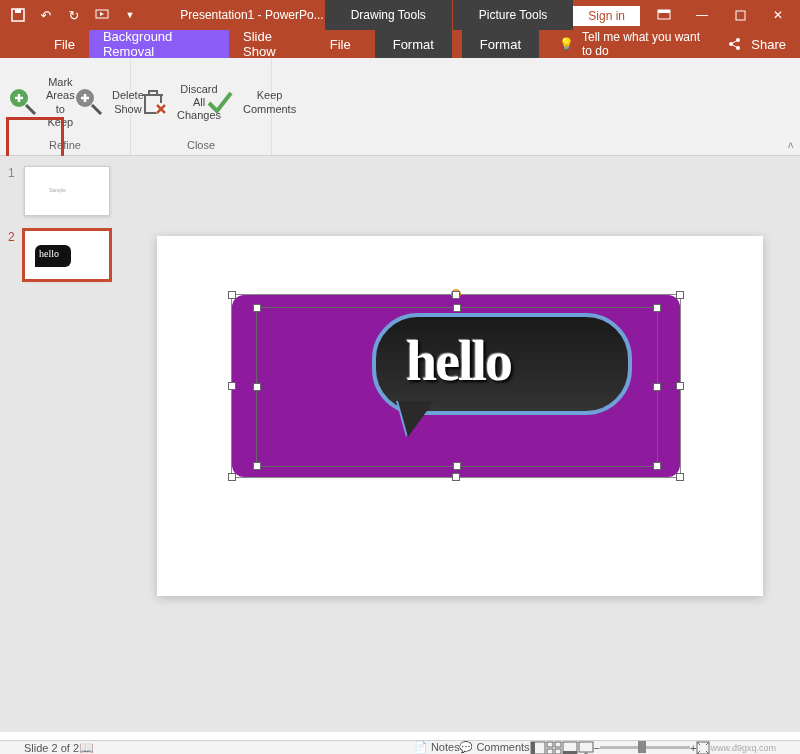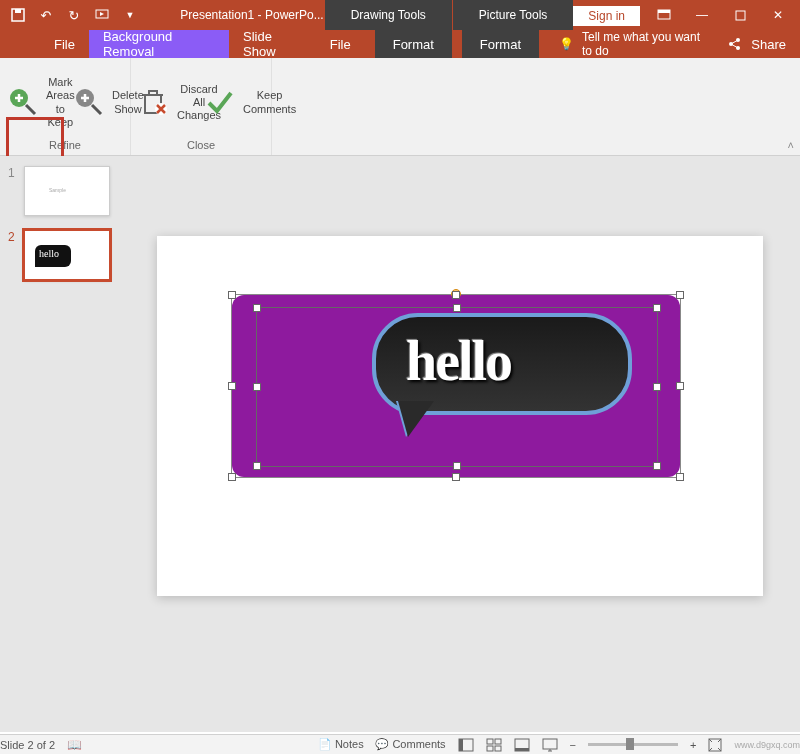--- a/index.html
+++ b/index.html
@@ -47,21 +47,21 @@
   .bubble-body { width: 260px; height: 102px; background: linear-gradient(#1a1a1a,#333); border: 4px solid #6fa0d8; border-radius: 46px; position: relative; }
   .bubble-tail { position: absolute; left: 26px; bottom: -6px; width: 0; height: 0; border-left: 10px solid transparent; border-right: 26px solid transparent; border-top: 36px solid #2a2a2a; filter: drop-shadow(-2px 0 0 #6fa0d8); }
   .hello { font-family: "Brush Script MT", cursive; font-size: 56px; color: #fff; font-weight: bold; text-shadow: 2px 2px 3px #000, -1px -1px 1px #999; position: absolute; left: 30px; top: 12px; letter-spacing: -2px; }
   .crop { position: absolute; left: 24px; top: 12px; width: 402px; height: 160px; border: 1px solid #666; }
   .handle { width: 8px; height: 8px; background: #fff; border: 1px solid #666; position: absolute; }
   .rot { width: 10px; height: 10px; background: #fff; border: 1px solid #999; border-radius: 50%; position: absolute; left: 50%; top: -6px; transform: translateX(-50%); }
   .h-tl{left:-4px;top:-4px}.h-tr{right:-4px;top:-4px}.h-bl{left:-4px;bottom:-4px}.h-br{right:-4px;bottom:-4px}
   .h-t{left:50%;top:-4px;transform:translateX(-50%)}.h-b{left:50%;bottom:-4px;transform:translateX(-50%)}
   .h-l{left:-4px;top:50%;transform:translateY(-50%)}.h-r{right:-4px;top:50%;transform:translateY(-50%)}
   
-  .status { position: absolute; left: 0; right: 0; bottom: 0; height: 20px; background: #F3F3F3; border-top: 1px solid #d0d0d0; display: flex; align-items: center; font-size: 11px; color: #555; padding: 0 0; gap: 12px; }
+  .status { position: absolute; left: 0; right: 0; bottom: 0; height: 14px; background: #F3F3F3; border-top: 1px solid #d0d0d0; display: flex; align-items: center; font-size: 11px; color: #555; padding: 0 24px; }
   .status .spacer { flex: 1; }
   .status .sicon { font-size: 12px; color: #666; }
   .zoom-slider { width: 90px; height: 3px; background: #bbb; position: relative; }
   .zoom-slider::after { content:''; width:8px; height:12px; background:#888; position:absolute; left:38px; top:-5px; }
   .watermark { color: #aaa; font-size: 9px; }
   
   svg { display: block; }
 </style>
 </head>
 <body>

